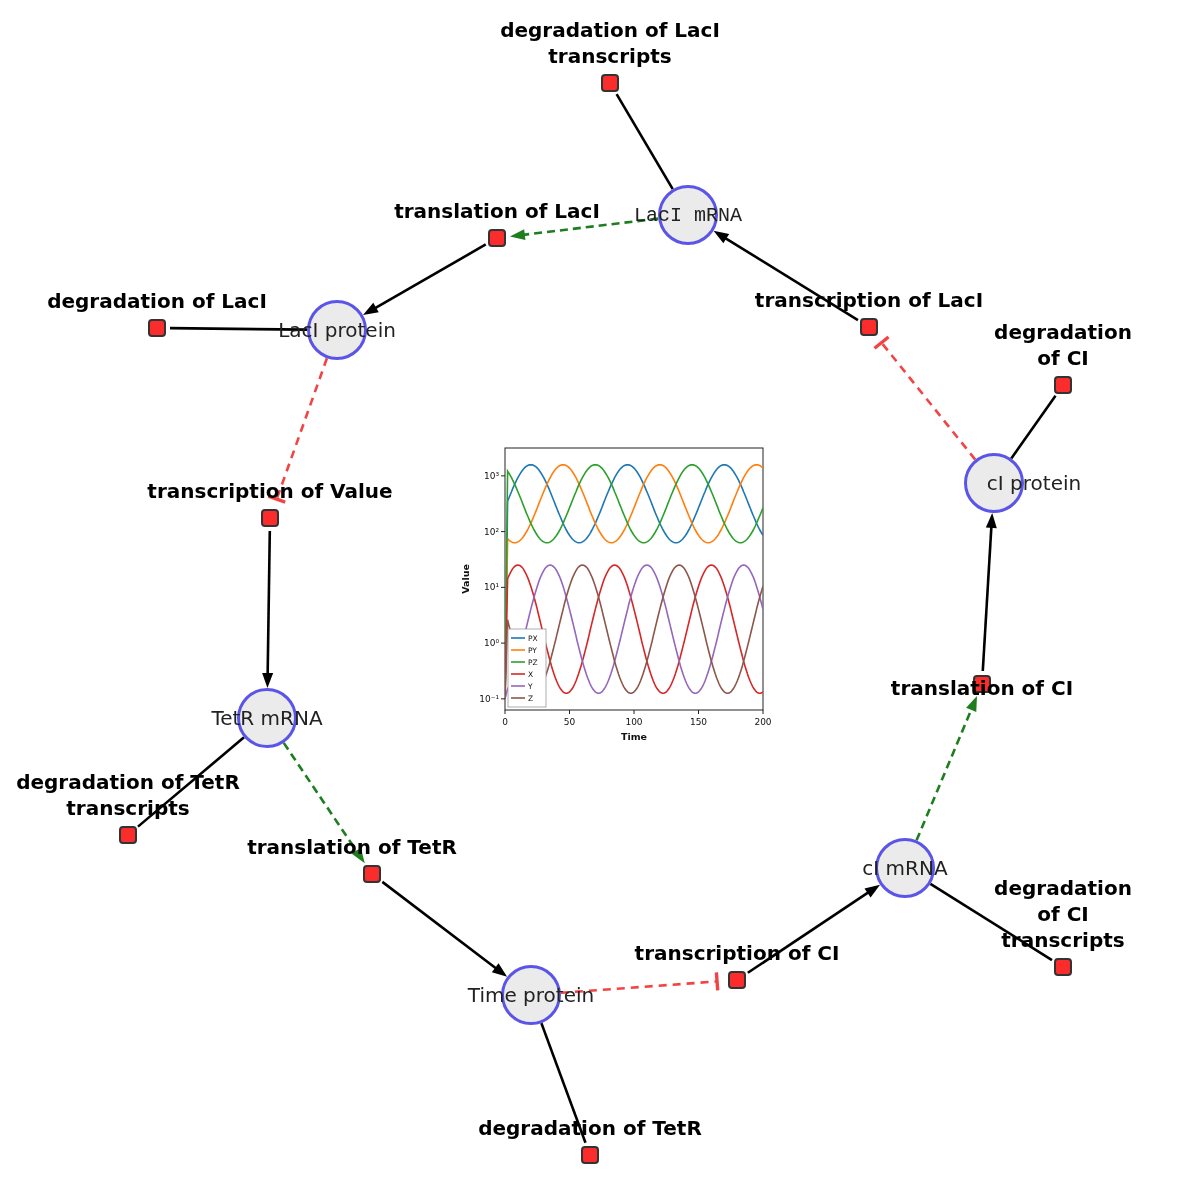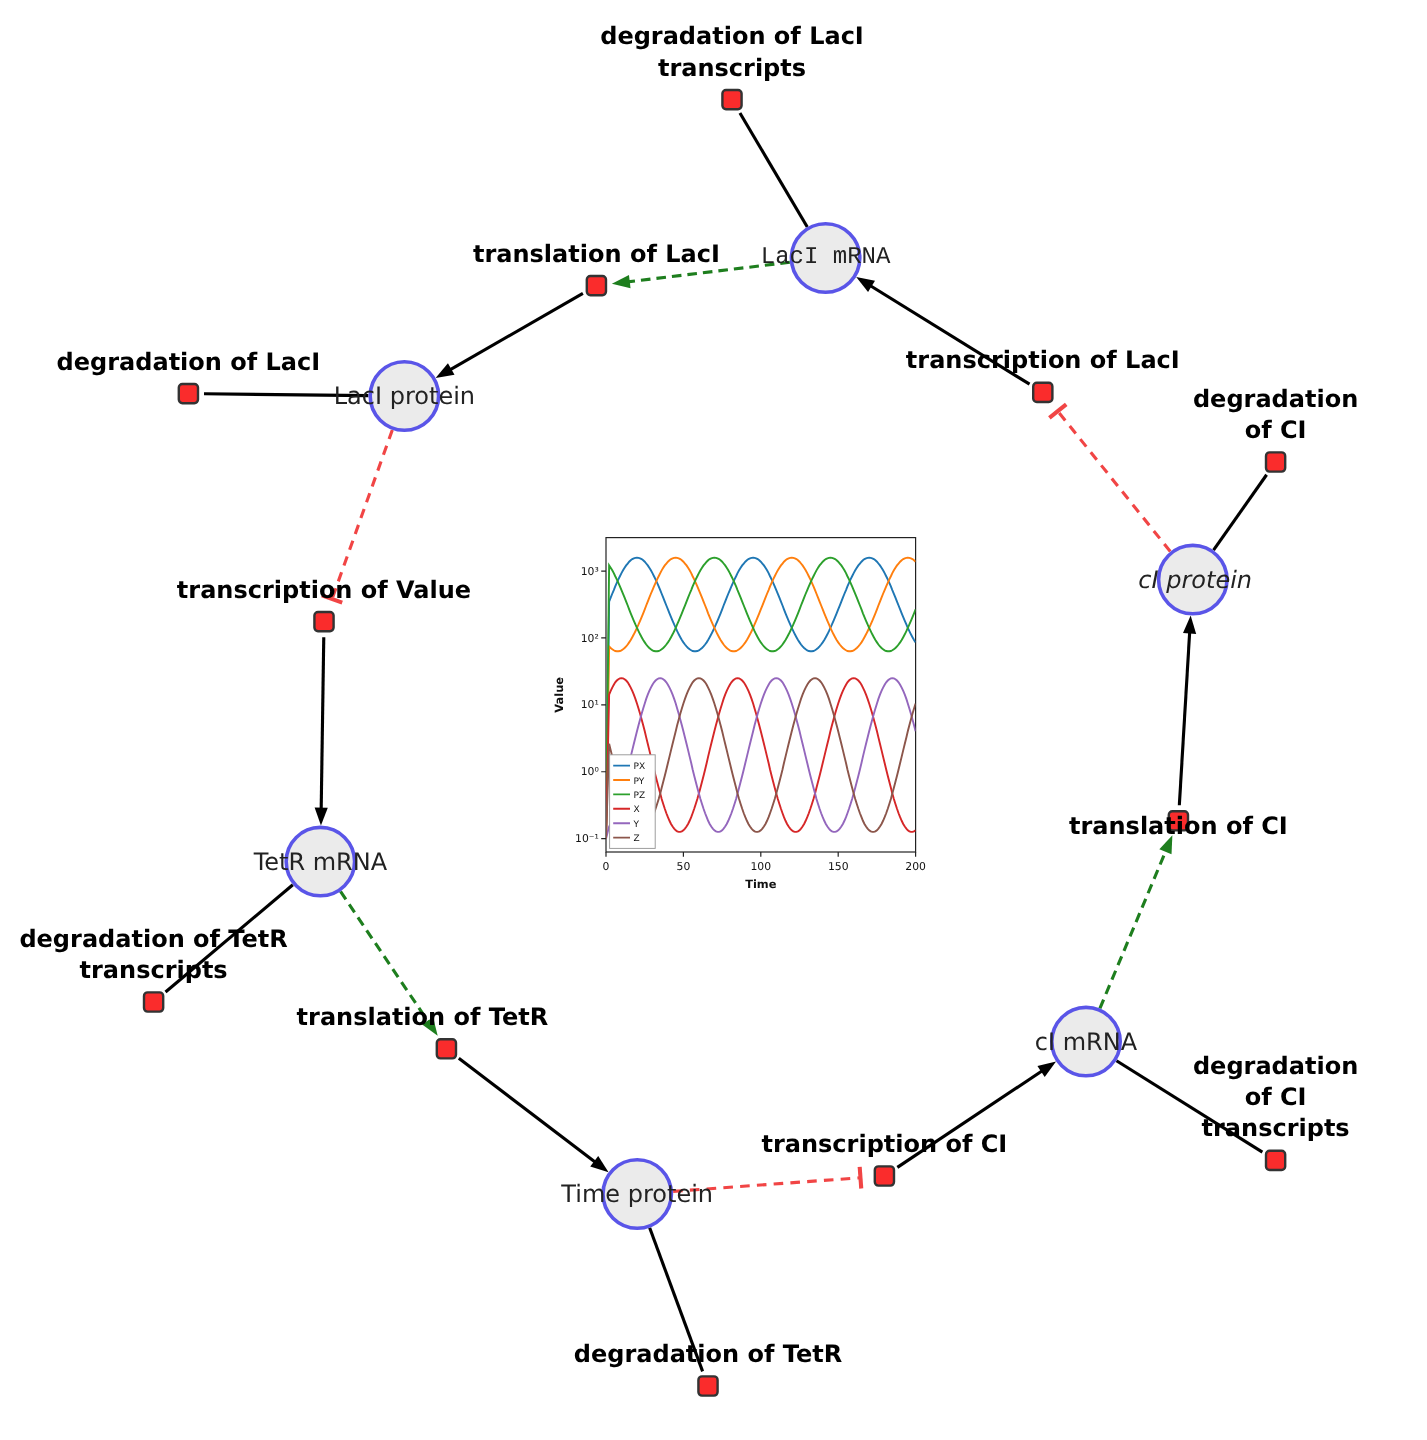--- a/index.html
+++ b/index.html
@@ -59,21 +59,21 @@
       <div class="species-label" style="left: 688px; top: 215px; font-family: Liberation Mono, monospace;">LacI mRNA</div>
       <div class="species" style="left: 307px; top: 300px;"></div>
       <div class="species-label" style="left: 337px; top: 330px;">LacI protein</div>
       <div class="species" style="left: 237px; top: 688px;"></div>
       <div class="species-label" style="left: 267px; top: 718px;">TetR mRNA</div>
       <div class="species" style="left: 501px; top: 965px;"></div>
       <div class="species-label" style="left: 531px; top: 995px;">Time protein</div>
       <div class="species" style="left: 875px; top: 838px;"></div>
       <div class="species-label" style="left: 905px; top: 868px;">cI mRNA</div>
       <div class="species" style="left: 964px; top: 453px;"></div>
-      <div class="species-label" style="left: 996px; top: 483px; font-style: italic;">cI protein</div>
+      <div class="species-label" style="left: 1034px; top: 483px;">cI protein</div>
       <div class="rxn" style="left: 601px; top: 74px;"></div>
       <div class="rxn-label" style="left: 610px; top: 69px;">degradation of LacI
 transcripts</div>
       <div class="rxn" style="left: 488px; top: 229px;"></div>
       <div class="rxn-label" style="left: 497px; top: 224px;">translation of LacI</div>
       <div class="rxn" style="left: 860px; top: 318px;"></div>
       <div class="rxn-label" style="left: 869px; top: 313px;">transcription of LacI</div>
       <div class="rxn" style="left: 148px; top: 319px;"></div>
       <div class="rxn-label" style="left: 157px; top: 314px;">degradation of LacI</div>
       <div class="rxn" style="left: 1054px; top: 376px;"></div>

